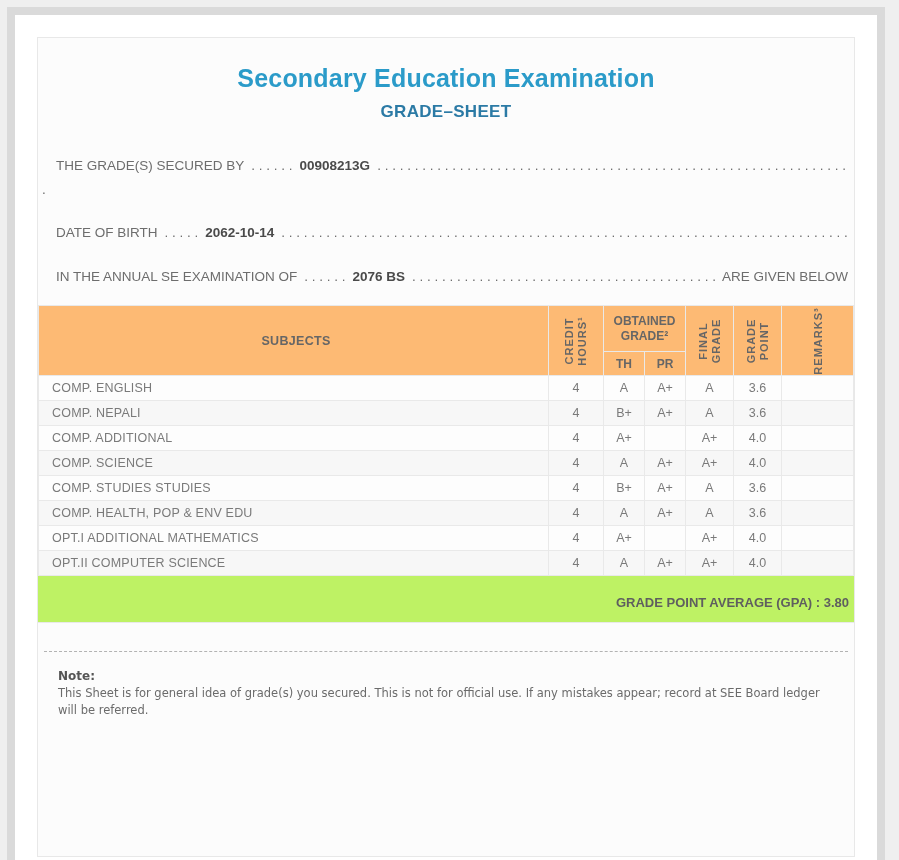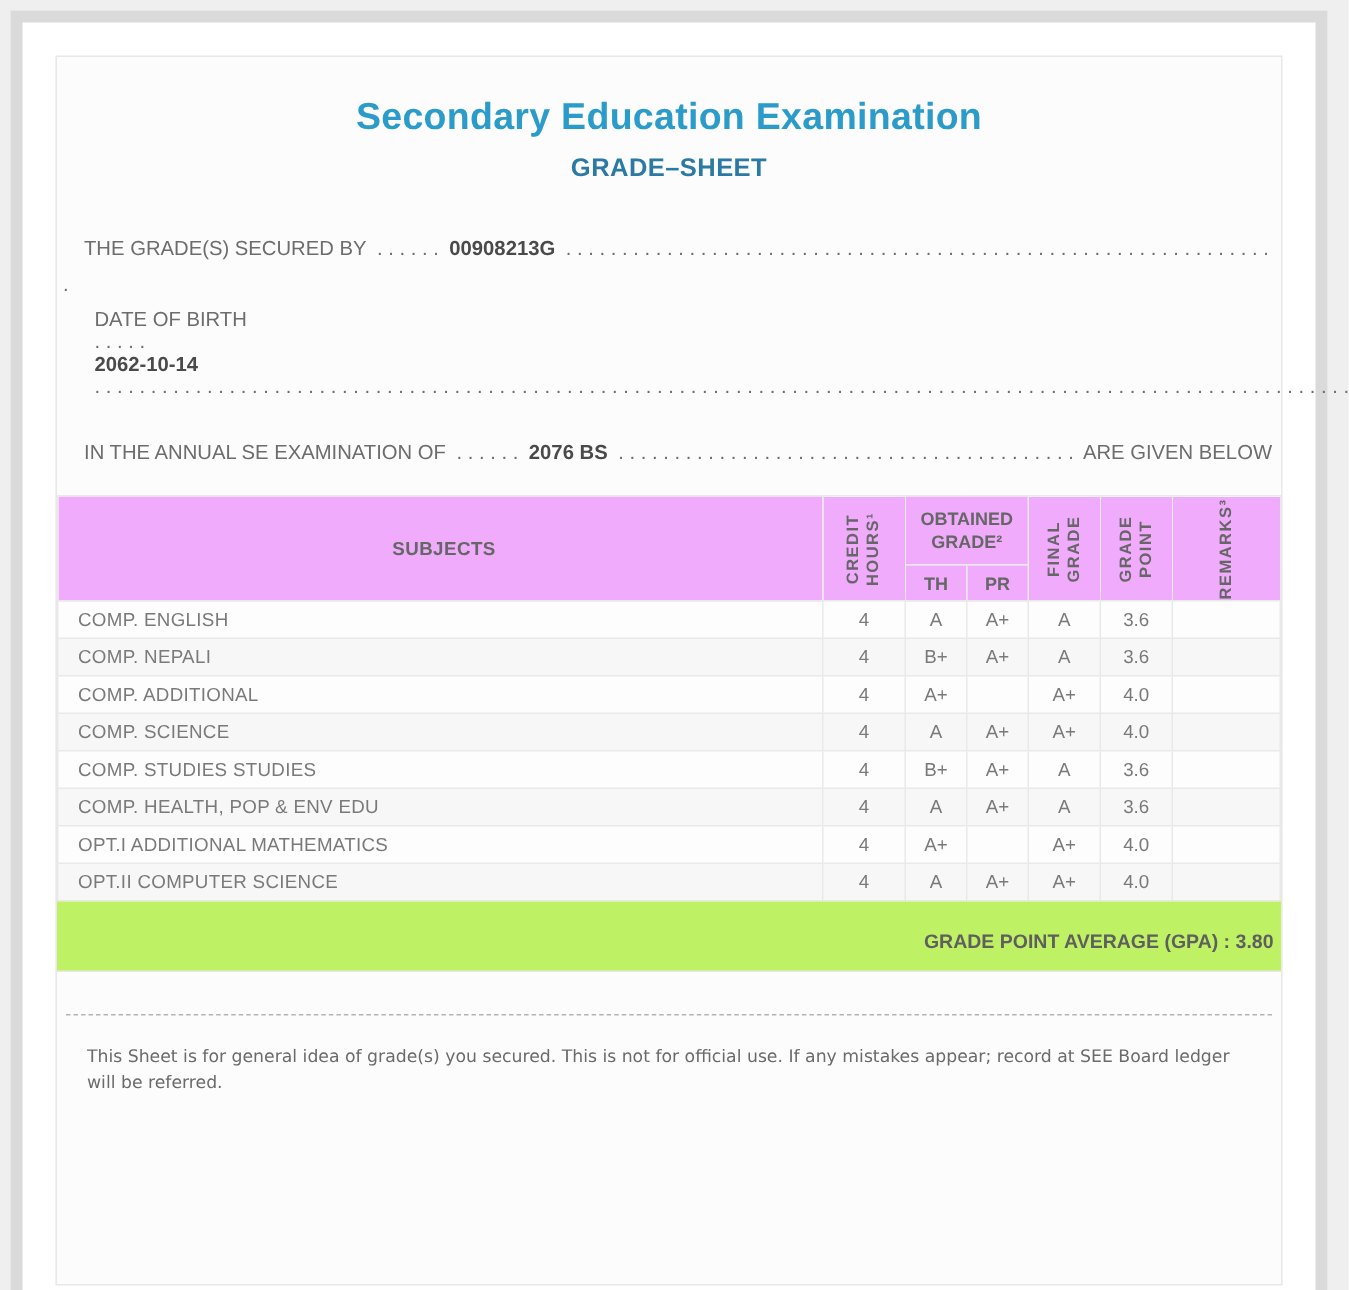--- a/index.html
+++ b/index.html
@@ -27,29 +27,29 @@
   }
   
   .info{margin:36px 6px 0 18px;color:#6d6d6d;font-size:13.5px;}
   .iline{display:flex;align-items:baseline;white-space:nowrap;}
   .iline .lbl{flex:0 0 auto;}
   .iline .dots{flex:0 0 auto;margin-left:7px;}
   .iline .val{flex:0 0 auto;margin:0 7px;font-weight:bold;color:#4a4a4a;}
   .iline .fill{flex:1 1 auto;overflow:hidden;white-space:nowrap;}
   .iline .sfx{flex:0 0 auto;margin-left:6px;}
   .lonedot{margin:10px 0 0 -14px;line-height:14px;}
-  .iline.dob{margin-top:8px;flex-direction:column;}
+  .iline.dob{margin-top:28px;}
   .iline.exam{margin-top:29px;}
   
   table.grades{
     width:100%;border-collapse:collapse;margin-top:21px;
     table-layout:fixed;color:#7a7a7a;
   }
   table.grades th, table.grades td{border:1px solid #e9e9e9;}
-  thead th{font-weight:bold;color:#666;background:#f0abfc;}
+  thead th{font-weight:bold;color:#666;background:#fdba74;}
   th.subjects{text-align:center;padding-left:6px;font-size:12.5px;letter-spacing:0.3px;}
   th.vhead{position:relative;height:66px;}
   th.vhead .vtext{
     position:absolute;left:50%;top:50%;
     transform:translate(-50%,-50%) rotate(-90deg);
     white-space:pre-line;width:max-content;
     font-size:11px;line-height:13px;letter-spacing:1px;text-align:center;
   }
   th.obtained{height:43px;font-size:12px;white-space:pre-line;line-height:15px;vertical-align:middle;}
   th.subhead{height:21px;font-size:12px;}
@@ -224,17 +224,18 @@
     </table>
 
     <div class="summary">
       <div class="gpa">GRADE POINT AVERAGE (GPA) : 3.80</div>
     </div>
 
 
     <hr class="divider">
 
     <div class="note">
+      <div class="note-title">Note:</div>
       <div class="note-body">This Sheet is for general idea of grade(s) you secured. This is not for official use. If any mistakes appear; record at SEE Board ledger will be referred.</div>
     </div>
 
   </div>
 </div>
 
 </body></html>

